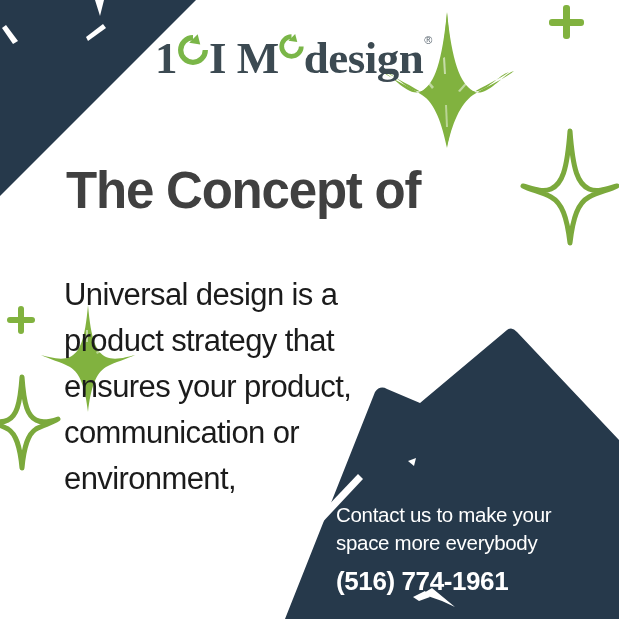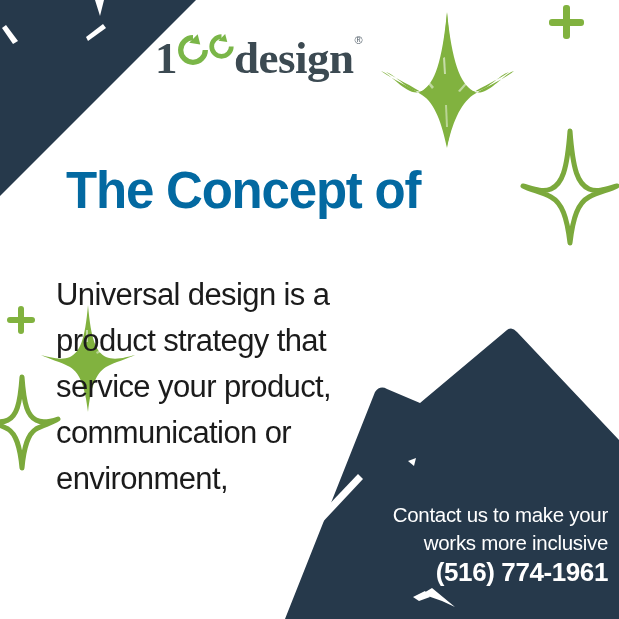--- a/index.html
+++ b/index.html
@@ -69,57 +69,57 @@
 
   
   .headline {
     position: absolute;
     left: 66px;
     top: 126px;
     width: 500px;
     font-size: 51px;
     line-height: 62px;
     font-weight: bold;
-    color: #0369a1;
+    color: #404040;
     letter-spacing: -1.2px;
   }
   .headline-line { display: block; }
 
   
   .bodytext {
     position: absolute;
-    left: 56px;
+    left: 64px;
     top: 272px;
     width: 345px;
     font-size: 31px;
     line-height: 46px;
     color: #1b1b1b;
     letter-spacing: -0.6px;
   }
   .bodytext-line { display: block; white-space: nowrap; }
 
   
   .contact {
     position: absolute;
     left: 336px;
     top: 501px;
     width: 272px;
-    text-align: right;
+    text-align: left;
     color: #ffffff;
   }
   .contact-line {
     display: block;
     font-size: 20.5px;
     line-height: 28px;
     letter-spacing: -0.3px;
     white-space: nowrap;
   }
   .contact-phone {
     display: block;
-    margin-top: 0;
+    margin-top: 9px;
     font-size: 26px;
     line-height: 30px;
     font-weight: bold;
     letter-spacing: -0.4px;
   }
 </style>
 </head>
 <body>
 
 <div class="canvas">
@@ -215,43 +215,44 @@
   <div class="logo">
     <span class="logo-text">1</span>
 
     <span class="logo-mark">
       <svg viewBox="0 0 40 40" width="34" height="34" xmlns="http://www.w3.org/2000/svg">
         <path d="M20,5.5 A14.5,14.5 0 1 0 34.5,20" fill="none" stroke="#7ab648" stroke-width="6.2" stroke-linecap="butt"></path>
         <path d="M15.5,11.5 L25.5,1.5 L28.5,13.5 Z" fill="#7ab648"></path>
       </svg>
     </span>
 
+    <span class="logo-text">I M</span>
 
     <span class="logo-mark small">
       <svg viewBox="0 0 40 40" width="27" height="27" xmlns="http://www.w3.org/2000/svg">
         <path d="M20,5.5 A14.5,14.5 0 1 0 34.5,20" fill="none" stroke="#7ab648" stroke-width="7" stroke-linecap="butt"></path>
         <path d="M15.5,11.5 L25.5,1.5 L28.5,13.5 Z" fill="#7ab648"></path>
       </svg>
     </span>
 
     <span class="logo-text">design</span>
     <span class="logo-reg">®</span>
   </div>
 
   <h1 class="headline">
     <span class="headline-line">The Concept of</span>
   </h1>
 
   <div class="bodytext">
     <span class="bodytext-line">Universal design is a</span>
     <span class="bodytext-line">product strategy that</span>
-    <span class="bodytext-line">service your product,</span>
+    <span class="bodytext-line">ensures your product,</span>
     <span class="bodytext-line">communication or</span>
     <span class="bodytext-line">environment,</span>
   </div>
 
   <div class="contact">
     <span class="contact-line">Contact us to make your</span>
-    <span class="contact-line">works more  inclusive</span>
+    <span class="contact-line">space more  everybody</span>
     <span class="contact-phone">(516) 774-1961</span>
   </div>
 
 </div>
 
 </body></html>

